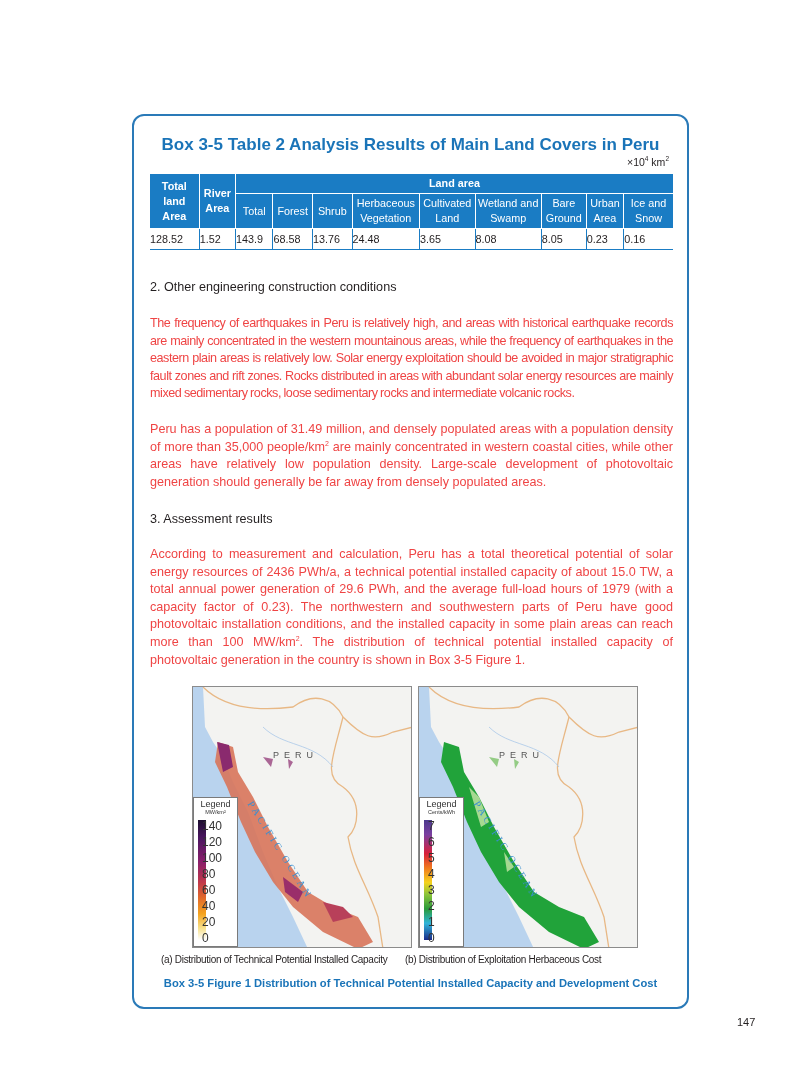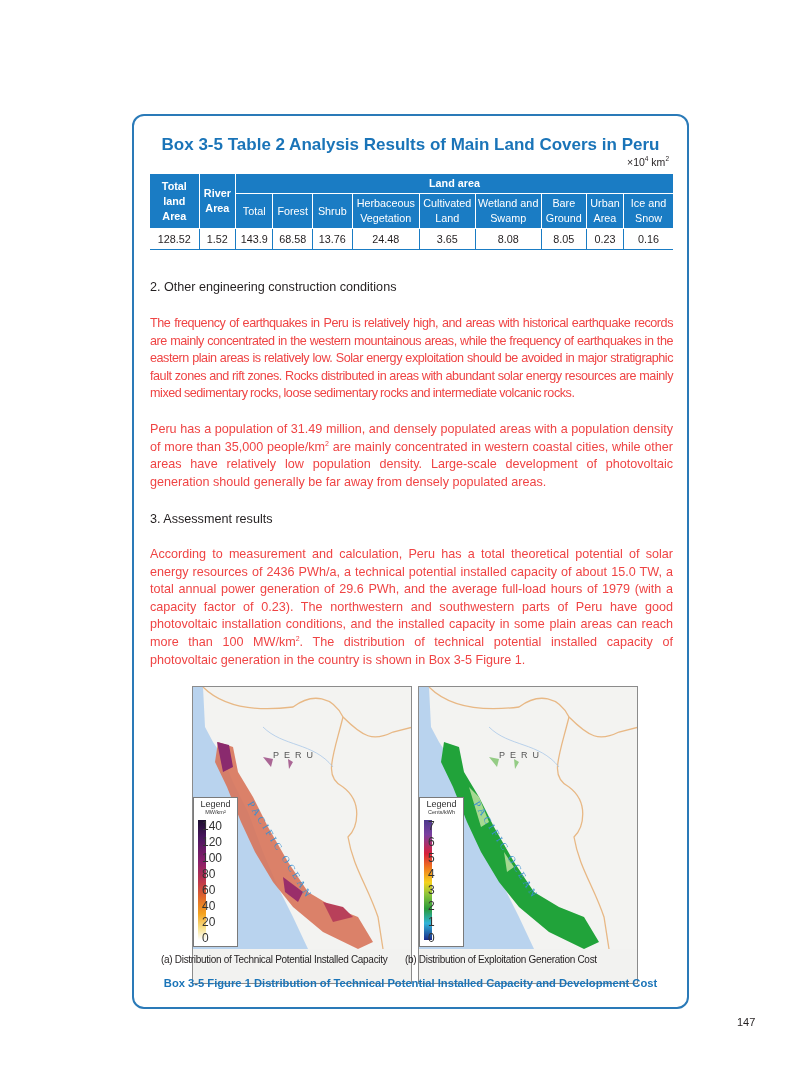--- a/index.html
+++ b/index.html
@@ -3,29 +3,29 @@
 <meta charset="utf-8">
 <style>
   html, body { margin:0; padding:0; background:#ffffff; }
   body { width:793px; height:1077px; position:relative; overflow:hidden; font-family:"Liberation Sans", sans-serif; color:#231f20; }
   .box { position:absolute; left:132px; top:114px; width:557px; height:895px; border:2px solid #2a7ab8; border-radius:12px; box-sizing:border-box; }
   .table-title { position:absolute; left:132px; top:135px; width:557px; text-align:center; font-weight:bold; font-size:17px; color:#1a74b8; }
   .unit { position:absolute; right:124px; top:155px; font-size:10.5px; color:#231f20; }
   .unit sup { font-size:6.5px; }
   table.land { position:absolute; left:150px; top:174px; width:523px; border-collapse:collapse; font-size:10.8px; table-layout:fixed; }
   table.land th { background:#1a7cc4; color:#ffffff; font-weight:normal; border:1px solid #ffffff; line-height:15px; padding:2px 1px; text-align:center; }
-  table.land td { text-align:center; color:#231f20; border-left:1px solid #1a7cc4; border-right:1px solid #1a7cc4; border-bottom:1.5px solid #1a7cc4; padding:2px 0; line-height:16px; }
+  table.land td { text-align:left; color:#231f20; border-left:1px solid #1a7cc4; border-right:1px solid #1a7cc4; border-bottom:1.5px solid #1a7cc4; padding:2px 0; line-height:16px; }
   table.land tr:first-child th { border-top:none;font-weight:bold; }
   table.land th:first-child, table.land td:first-child { border-left:none; }
   table.land th:last-child, table.land td:last-child { border-right:none; }
   .h { position:absolute; left:150px; font-size:12.6px; color:#231f20; }
   .para { position:absolute; left:150px; width:523px; font-size:12.6px; line-height:17.6px; text-align:justify; color:#ef4444; }
   .para.tight { letter-spacing:-0.45px; word-spacing:-0.5px; }
   .para sup { font-size:7px; line-height:0; }
-  .map { position:absolute; top:686px; width:220px; height:298px; border:1px solid #8b8b8b; box-sizing:border-box; overflow:hidden; background:#f2f2f0; }
+  .map { position:absolute; top:686px; width:220px; height:262px; border:1px solid #8b8b8b; box-sizing:border-box; overflow:hidden; background:#f2f2f0; }
   .map svg { display:block; }
   .subcap { position:absolute; top:954px; font-size:10px; letter-spacing:-0.3px; color:#231f20; }
   .fig-title { position:absolute; left:132px; top:975px; width:557px; text-align:center; font-weight:bold; font-size:11.2px; line-height:16px; color:#1a74b8; }
   .pageno { position:absolute; left:737px; top:1016px; font-size:11px; color:#231f20; }
   .legend { position:absolute; left:0; top:110px; width:45px; height:150px; background:#ffffff; border:1px solid #7a7a7a; box-sizing:border-box; }
   .legend .lt { font-size:9px; text-align:center; color:#333; line-height:10px; margin-top:1px; }
   .legend .lu { font-size:5.5px; text-align:center; color:#333; line-height:7px; }
   .legend .bar { position:absolute; left:4px; top:22px; width:8px; height:120px; }
   .legend .tick { position:absolute; left:8px; font-size:12px; color:#333; line-height:8px; }
   .maplabel { position:absolute; font-size:9px; letter-spacing:5px; color:#555; }
@@ -144,19 +144,19 @@
     <div class="tick" style="top:56px">5</div>
     <div class="tick" style="top:72px">4</div>
     <div class="tick" style="top:88px">3</div>
     <div class="tick" style="top:104px">2</div>
     <div class="tick" style="top:120px">1</div>
     <div class="tick" style="top:136px">0</div>
   </div>
 </div>
 
 <div class="subcap" style="left:161px">(a) Distribution of Technical Potential Installed Capacity</div>
-<div class="subcap" style="left:405px">(b) Distribution of Exploitation Generation Cost</div>
+<div class="subcap" style="left:405px">(b) Distribution of Exploitation Herbaceous Cost</div>
 
 <div class="fig-title">
   <div>Box 3-5 Figure 1   Distribution of Technical Potential Installed Capacity and Development Cost</div>
 </div>
 
 <div class="pageno">147</div>
 
 </body></html>

